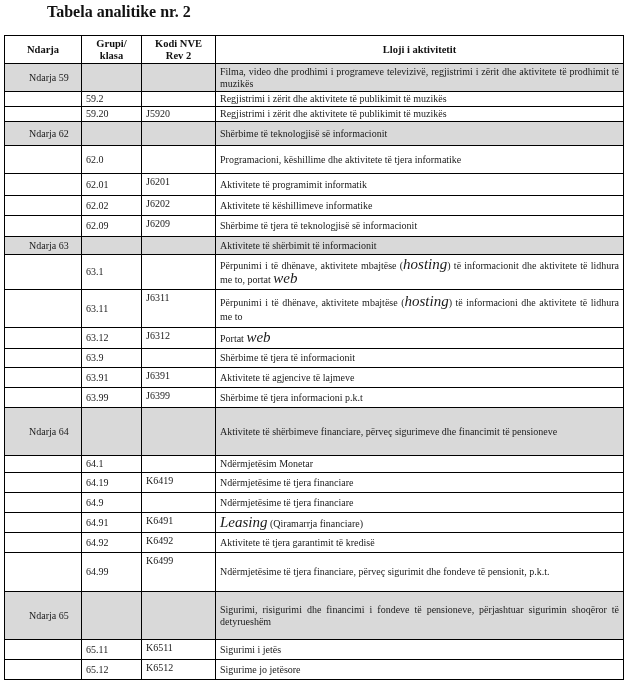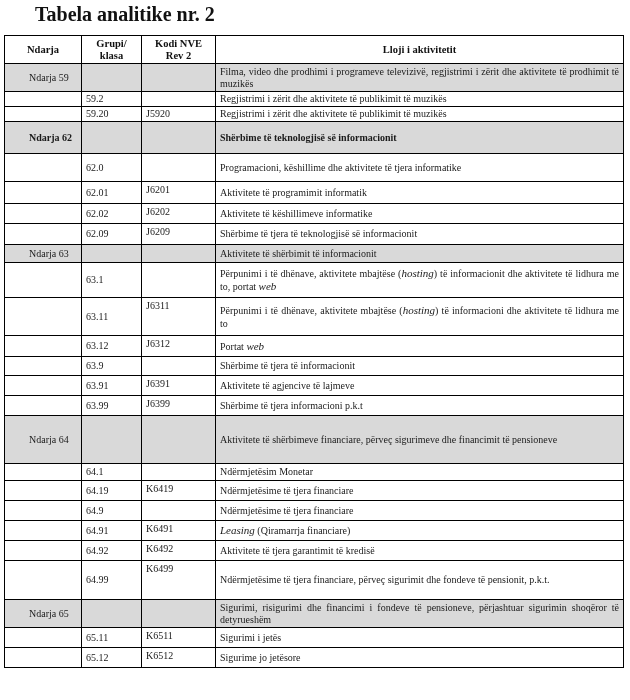--- a/index.html
+++ b/index.html
@@ -1,28 +1,28 @@
 <!DOCTYPE html>
 <html><head>
 <meta charset="utf-8">
 <style>
   html, body { margin:0; padding:0; background:#ffffff; }
   body { width:630px; height:700px; position:relative; overflow:hidden;
          font-family:"Liberation Serif", "DejaVu Serif", serif; color:#1a1a1a; }
-  .title { position:absolute; left:35px; top:3px; font-size:20px; font-weight:bold; color:#111; }
+  .title { position:absolute; left:47px; top:3px; font-size:16px; font-weight:bold; color:#111; }
   table.t { position:absolute; left:4px; top:35px; width:619px; border-collapse:collapse;
             table-layout:fixed; font-size:10px; line-height:12px; }
   table.t td, table.t th { border:1.5px solid #000; padding:0 4px; vertical-align:middle;
             overflow:hidden; }
   table.t th { font-weight:bold; text-align:center; font-size:10.5px; line-height:11.5px; color:#111; }
   table.t td.desc { text-align:justify; text-align-last:left; padding:1px 4px; }
   table.t td.code { vertical-align:top; padding-top:2px; }
   tr.div td { background:#d9d9d9;padding-left:24px; }
   col.c1 { width:77px; } col.c2 { width:60px; } col.c3 { width:74px; } col.c4 { width:408px; }
-  em { font-style:italic; font-size:11px; }
+  em { font-style:italic; font-size:15px; }
 </style>
 </head>
 <body>
 
 <div class="title">Tabela analitike nr. 2</div>
 
 <table class="t">
   <colgroup>
       <col class="c1">
       <col class="c2">
@@ -49,21 +49,21 @@
         <td>59.2</td>
         <td></td>
         <td class="desc">Regjistrimi i zërit dhe aktivitete të publikimit të muzikës</td>
       </tr>
       <tr class="item" style="height: 15px;">
         <td></td>
         <td>59.20</td>
         <td>J5920</td>
         <td class="desc">Regjistrimi i zërit dhe aktivitete të publikimit të muzikës</td>
       </tr>
-      <tr class="div" style="height: 32px; font-weight: bold;">
+      <tr class="div" style="height: 24px;">
         <td>Ndarja 62</td>
         <td></td>
         <td></td>
         <td class="desc">Shërbime të teknologjisë së informacionit</td>
       </tr>
       <tr class="item" style="height: 28px;">
         <td></td>
         <td>62.0</td>
         <td></td>
         <td class="desc">Programacioni, këshillime dhe aktivitete të tjera informatike</td>
@@ -163,21 +163,21 @@
         <td>64.92</td>
         <td class="code">K6492</td>
         <td class="desc">Aktivitete të tjera garantimit të kredisë</td>
       </tr>
       <tr class="item" style="height: 39px;">
         <td></td>
         <td>64.99</td>
         <td class="code">K6499</td>
         <td class="desc">Ndërmjetësime të tjera financiare, përveç sigurimit dhe fondeve të pensionit, p.k.t.</td>
       </tr>
-      <tr class="div" style="height: 28px;">
+      <tr class="div" style="height: 48px;">
         <td>Ndarja 65</td>
         <td></td>
         <td></td>
         <td class="desc">Sigurimi, risigurimi dhe financimi i fondeve të pensioneve, përjashtuar sigurimin shoqëror të detyrueshëm</td>
       </tr>
       <tr class="item" style="height: 20px;">
         <td></td>
         <td>65.11</td>
         <td class="code">K6511</td>
         <td class="desc">Sigurimi i jetës</td>

